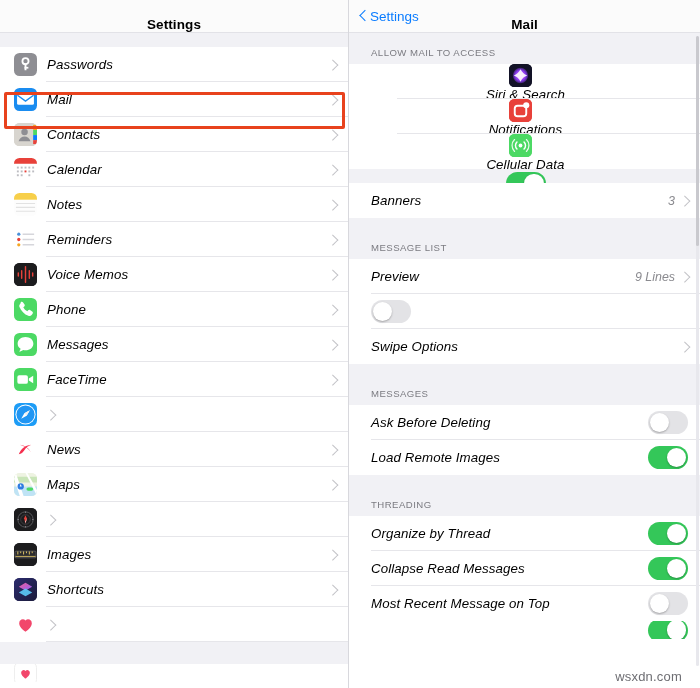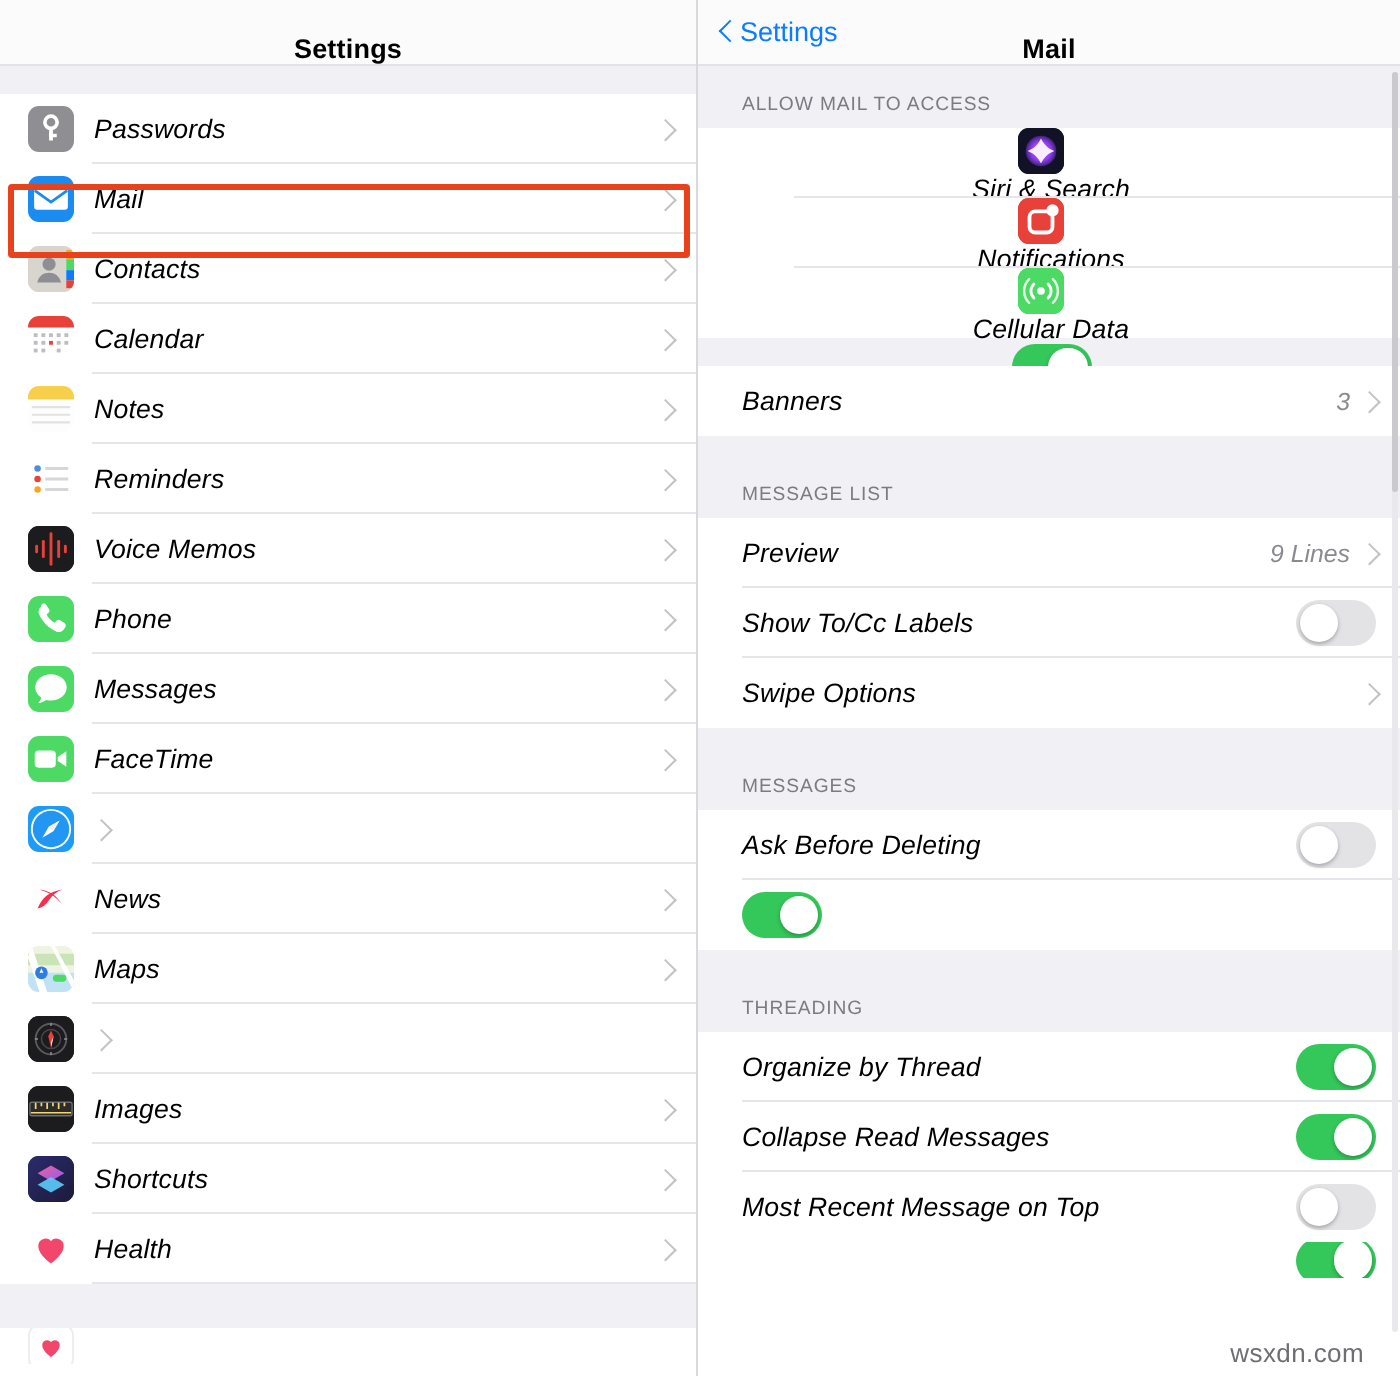--- a/index.html
+++ b/index.html
@@ -370,21 +370,20 @@
           <span class="row-label">Shortcuts</span>
           <span class="chev"></span>
         </div>
         <div class="row">
           <span class="app-icon" style="background: rgb(255, 255, 255);">
             <svg width="23" height="23" viewBox="0 0 24 24">
               <rect width="24" height="24" fill="#fff"></rect>
               <path d="M12 19.5s-6.6-4.3-6.6-8.9A3.8 3.8 0 0 1 12 7.8a3.8 3.8 0 0 1 6.6 2.8c0 4.6-6.6 8.9-6.6 8.9z" fill="#f2466b"></path>
             </svg>
           </span>
-          <span class="row-label">Health</span>
           <span class="chev"></span>
         </div>
       </div>
     <div class="gap" style="height:22px"></div>
     <div class="row no-sep partial-row">
       <span class="app-icon" style="background:#fff;border:1px solid #eee">
         <svg width="15" height="15" viewBox="0 0 24 24">
             <path d="M12 20s-7-4.6-7-9.4A4 4 0 0 1 12 8a4 4 0 0 1 7 2.6C19 15.4 12 20 12 20z" fill="#f2466b"></path>
           </svg>
       </span>
@@ -456,38 +455,38 @@
           <span class="chev"></span>
         </div>
         <div class="gap gap-lg"></div>
         <div class="section-head">MESSAGE LIST</div>
         <div class="row row-right-panel">
           <span class="row-label">Preview</span>
           <span class="row-value">9 Lines</span>
           <span class="chev"></span>
         </div>
         <div class="row row-right-panel">
-          <span class="row-label">Show To/Cc Labels</span>
           <span class="toggle">
             <span class="knob"></span>
           </span>
         </div>
         <div class="row row-right-panel no-sep">
           <span class="row-label">Swipe Options</span>
           <span class="chev"></span>
         </div>
         <div class="gap gap-lg"></div>
         <div class="section-head">MESSAGES</div>
         <div class="row row-right-panel">
           <span class="row-label">Ask Before Deleting</span>
           <span class="toggle">
             <span class="knob"></span>
           </span>
         </div>
         <div class="row row-right-panel no-sep">
+          <span class="row-label">Load Remote Images</span>
           <span class="toggle on">
             <span class="knob"></span>
           </span>
         </div>
         <div class="gap gap-lg"></div>
         <div class="section-head">THREADING</div>
         <div class="row row-right-panel">
           <span class="row-label">Organize by Thread</span>
           <span class="toggle on">
             <span class="knob"></span>

